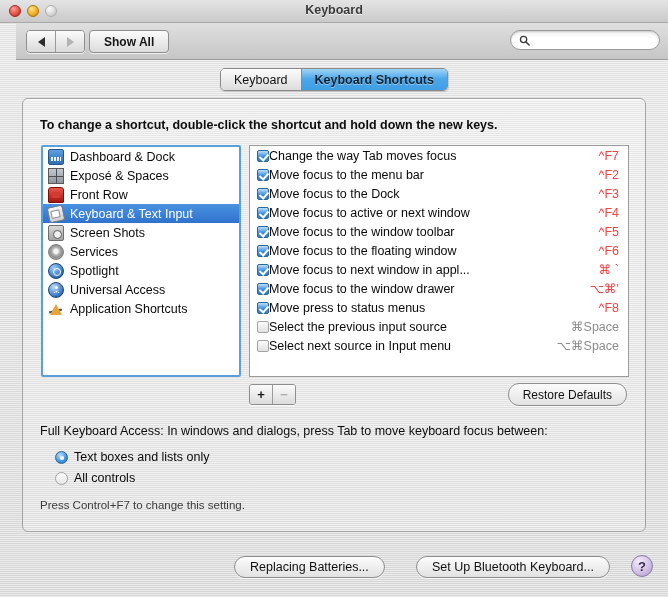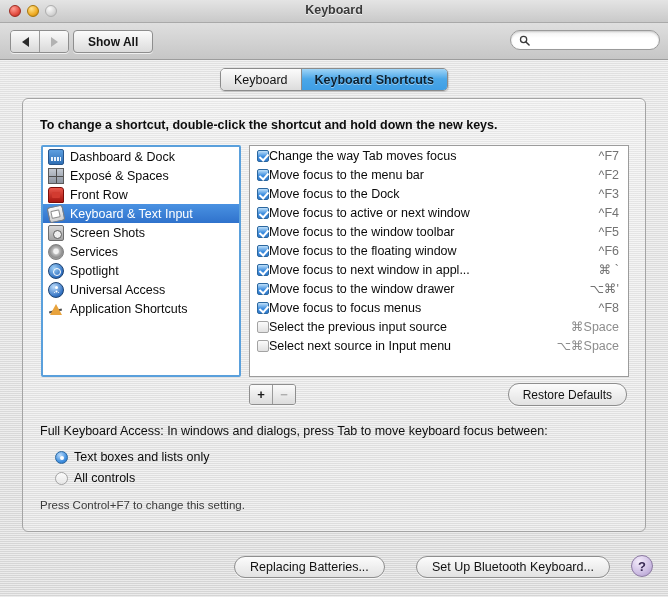--- a/index.html
+++ b/index.html
@@ -31,20 +31,21 @@
   .lights{position:absolute;left:9px;top:5px;display:flex;gap:6px;}
   .light{width:12px;height:12px;border-radius:50%;box-sizing:border-box;}
   .l-close{background:radial-gradient(circle at 35% 28%,#ff9d93,#e24b3f 62%,#a8241c);border:1px solid #9d2a20;}
   .l-min{background:radial-gradient(circle at 35% 28%,#ffe28a,#eeaa22 62%,#ab7508);border:1px solid #a8760c;}
   .l-zoom{background:radial-gradient(circle at 35% 28%,#fbfbfb,#d5d5d5 62%,#b4b4b4);border:1px solid #aeaeae;}
   
   #toolbar{
     position:relative;height:36px;
     background:linear-gradient(#dfdfdf,#c6c6c6);
     border-bottom:1px solid #9c9c9c;
+    margin-left:16px;
   }
   .navgroup{
     position:absolute;left:10px;top:7px;display:flex;
     border:1px solid #8e8e8e;border-radius:4px;overflow:hidden;
     box-shadow:0 1px 0 rgba(255,255,255,.7);
   }
   .navbtn{
     width:28px;height:21px;display:flex;align-items:center;justify-content:center;
     background:linear-gradient(#fbfbfb,#d9d9d9);
   }
@@ -143,21 +144,21 @@
     border-left:6px solid transparent;border-right:6px solid transparent;border-bottom:11px solid #e8a33d;}
   .ic-appshort:before{content:"";position:absolute;left:1px;bottom:5px;width:13px;height:2px;background:#4a4a4a;transform:rotate(-14deg);}
   
   .krow{height:19px;display:flex;align-items:center;padding:0 9px 0 7px;box-sizing:border-box;}
   .cbox{width:12px;height:12px;flex:0 0 12px;border-radius:2px;box-sizing:border-box;position:relative;}
   .cbox.on{background:linear-gradient(#bfe0fa,#3f8fe0 55%,#2f79cc);border:1px solid #2b679f;}
   .cbox.on:after{content:"";position:absolute;left:3px;top:1px;width:4px;height:7px;
     border:solid #fff;border-width:0 2px 2px 0;transform:rotate(42deg);}
   .cbox.off{background:linear-gradient(#fbfbfb,#e1e1e1);border:1px solid #a3a3a3;}
   .kname{font-size:12.5px;color:#0a0a0a;margin-left:0;white-space:nowrap;flex:1 1 auto;}
-  .kkeys{font-size:12.5px;color:#737373;white-space:nowrap;text-align:right;}
+  .kkeys{font-size:12.5px;color:#ef4444;white-space:nowrap;text-align:right;}
   .krow.dim .kname{color:#0a0a0a;}
   .krow.dim .kkeys{color:#8d8d8d;}
   
   #pmgroup{
     position:absolute;left:226px;top:285px;display:flex;
     border:1px solid #8e8e8e;border-radius:3px;overflow:hidden;
     box-shadow:0 1px 0 rgba(255,255,255,.7);
   }
   .pmbtn{width:22px;height:19px;display:flex;align-items:center;justify-content:center;
     background:linear-gradient(#fbfbfb,#dcdcdc);font-size:13px;line-height:1;}
@@ -317,21 +318,21 @@
         <span class="kname">Move focus to next window in appl...</span>
         <span class="kkeys">⌘ `</span>
       </div>
       <div class="krow">
         <span class="cbox on"></span>
         <span class="kname">Move focus to the window drawer</span>
         <span class="kkeys">⌥⌘'</span>
       </div>
       <div class="krow">
         <span class="cbox on"></span>
-        <span class="kname">Move focus to focus menus</span>
+        <span class="kname">Move press to status menus</span>
         <span class="kkeys">^F8</span>
       </div>
       <div class="krow dim">
         <span class="cbox off"></span>
         <span class="kname">Select the previous input source</span>
         <span class="kkeys">⌘Space</span>
       </div>
       <div class="krow dim">
         <span class="cbox off"></span>
         <span class="kname">Select next source in Input menu</span>

